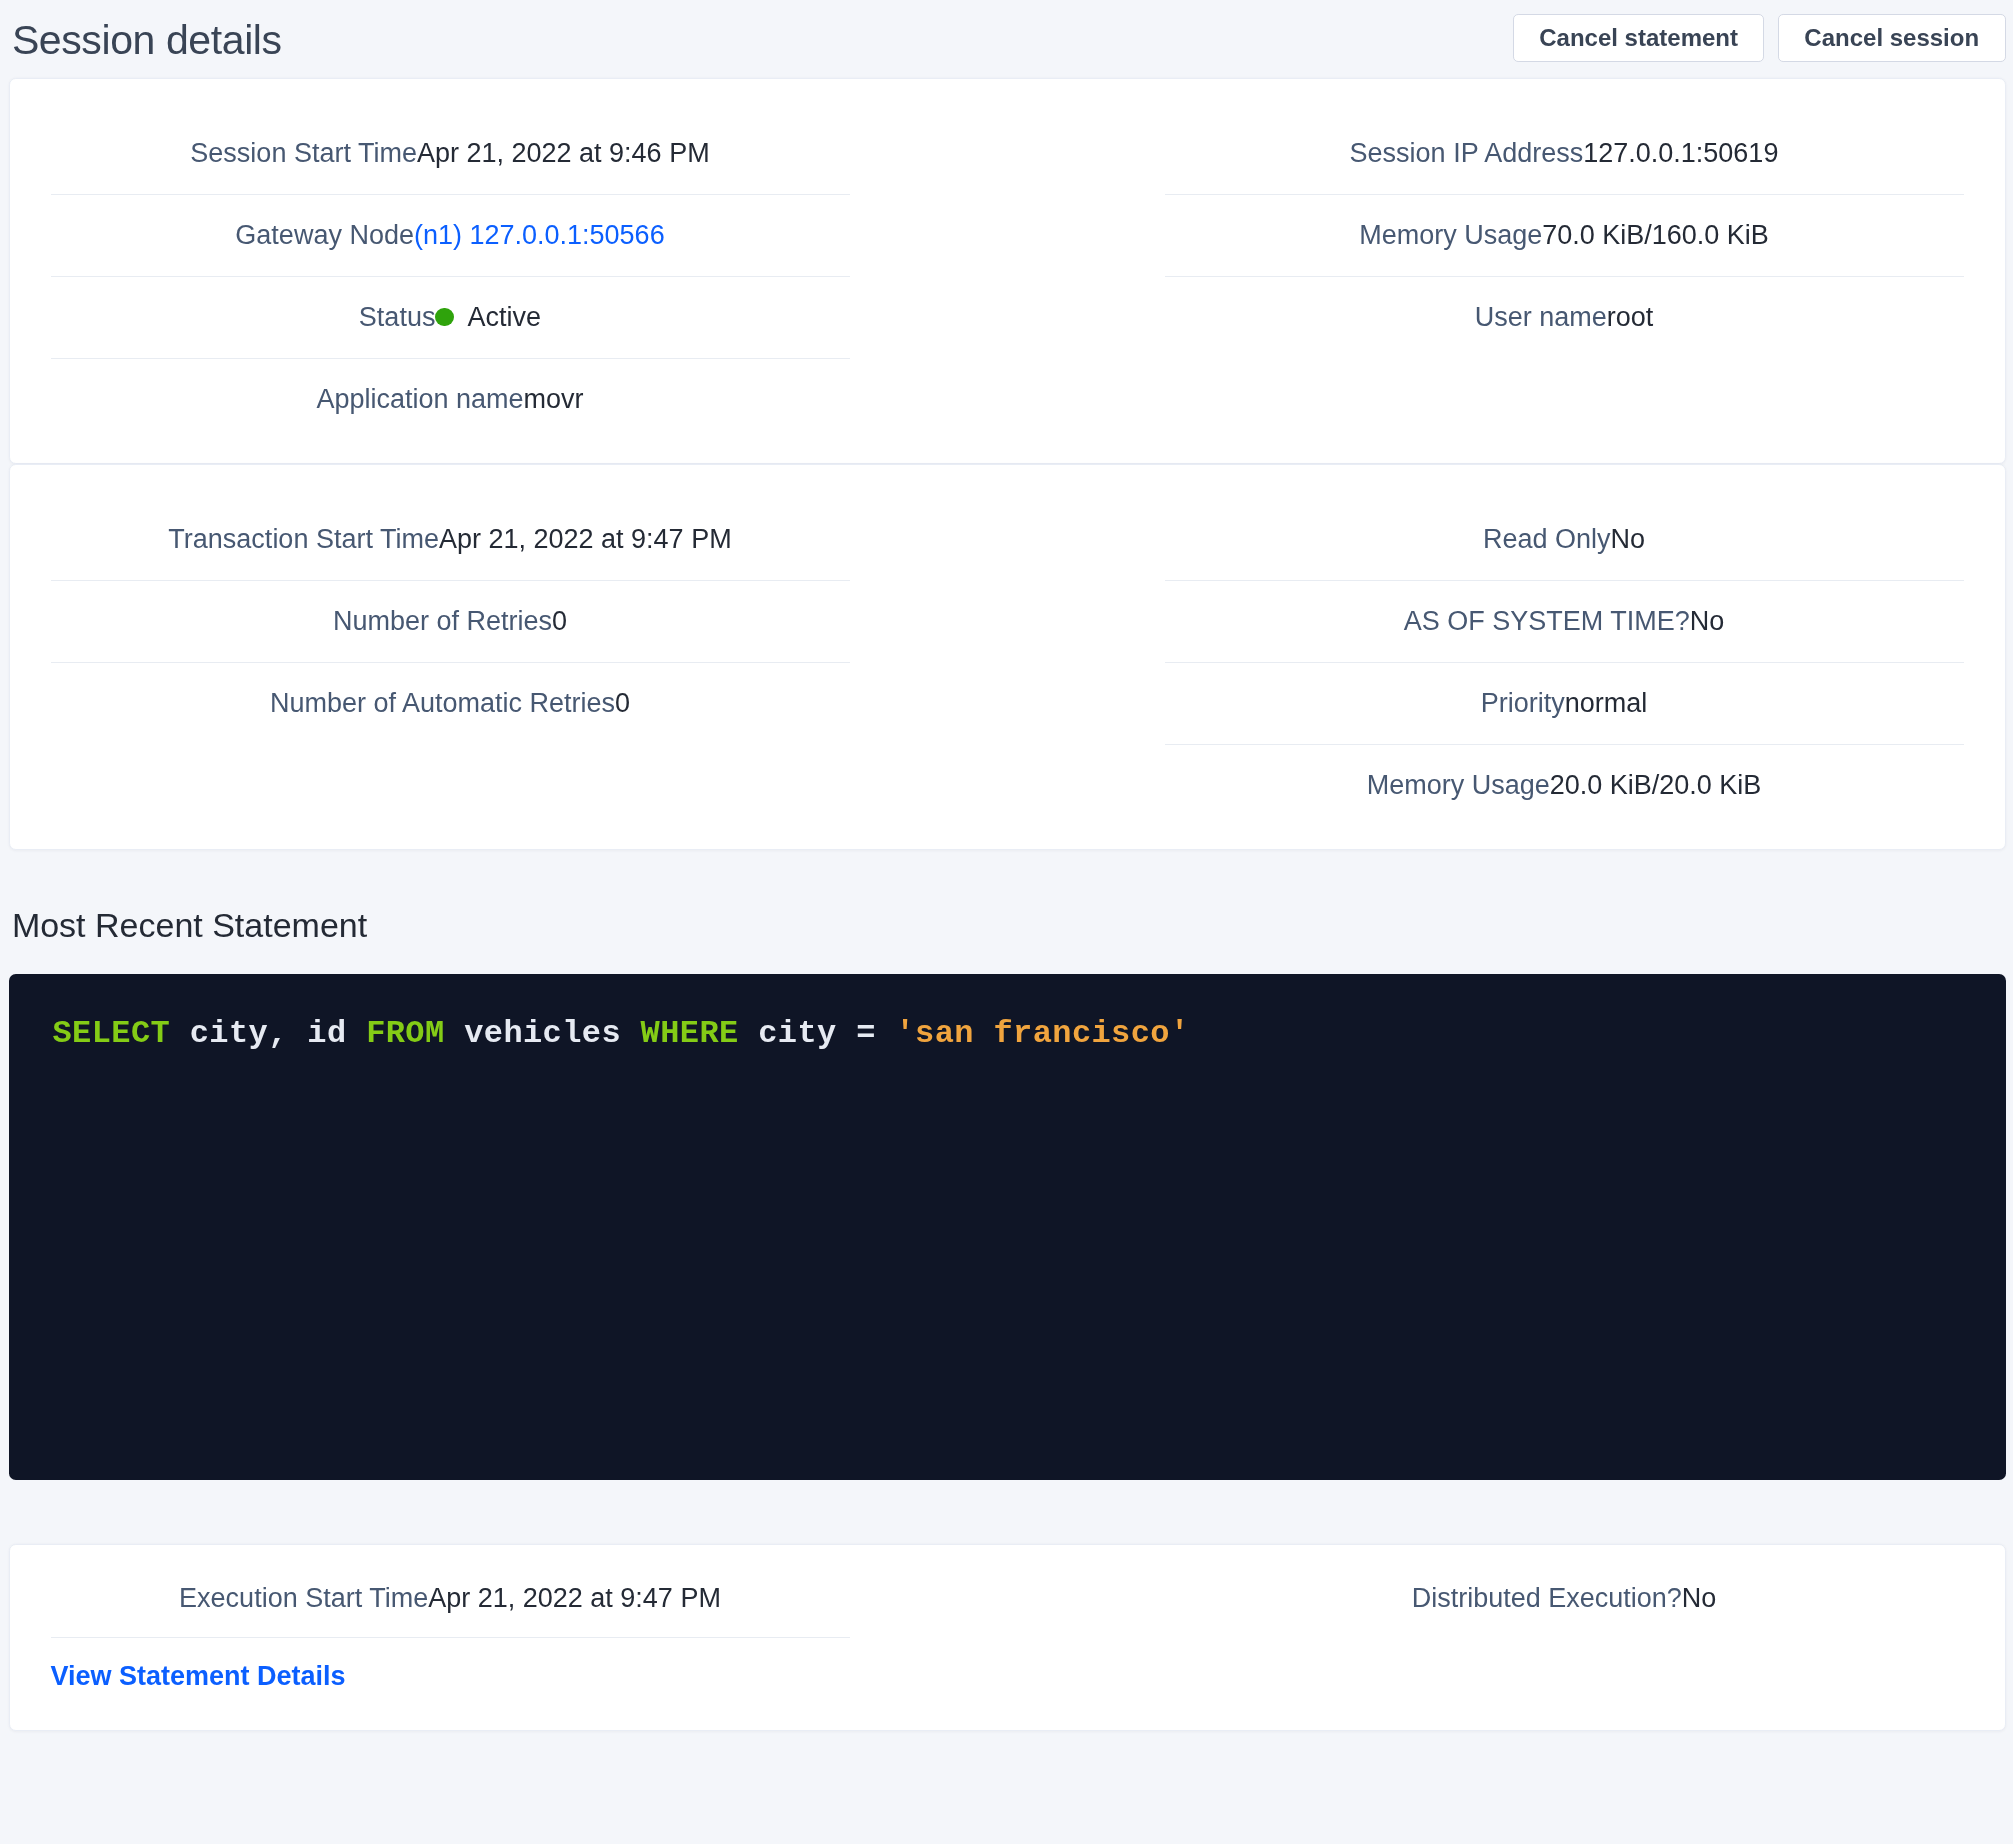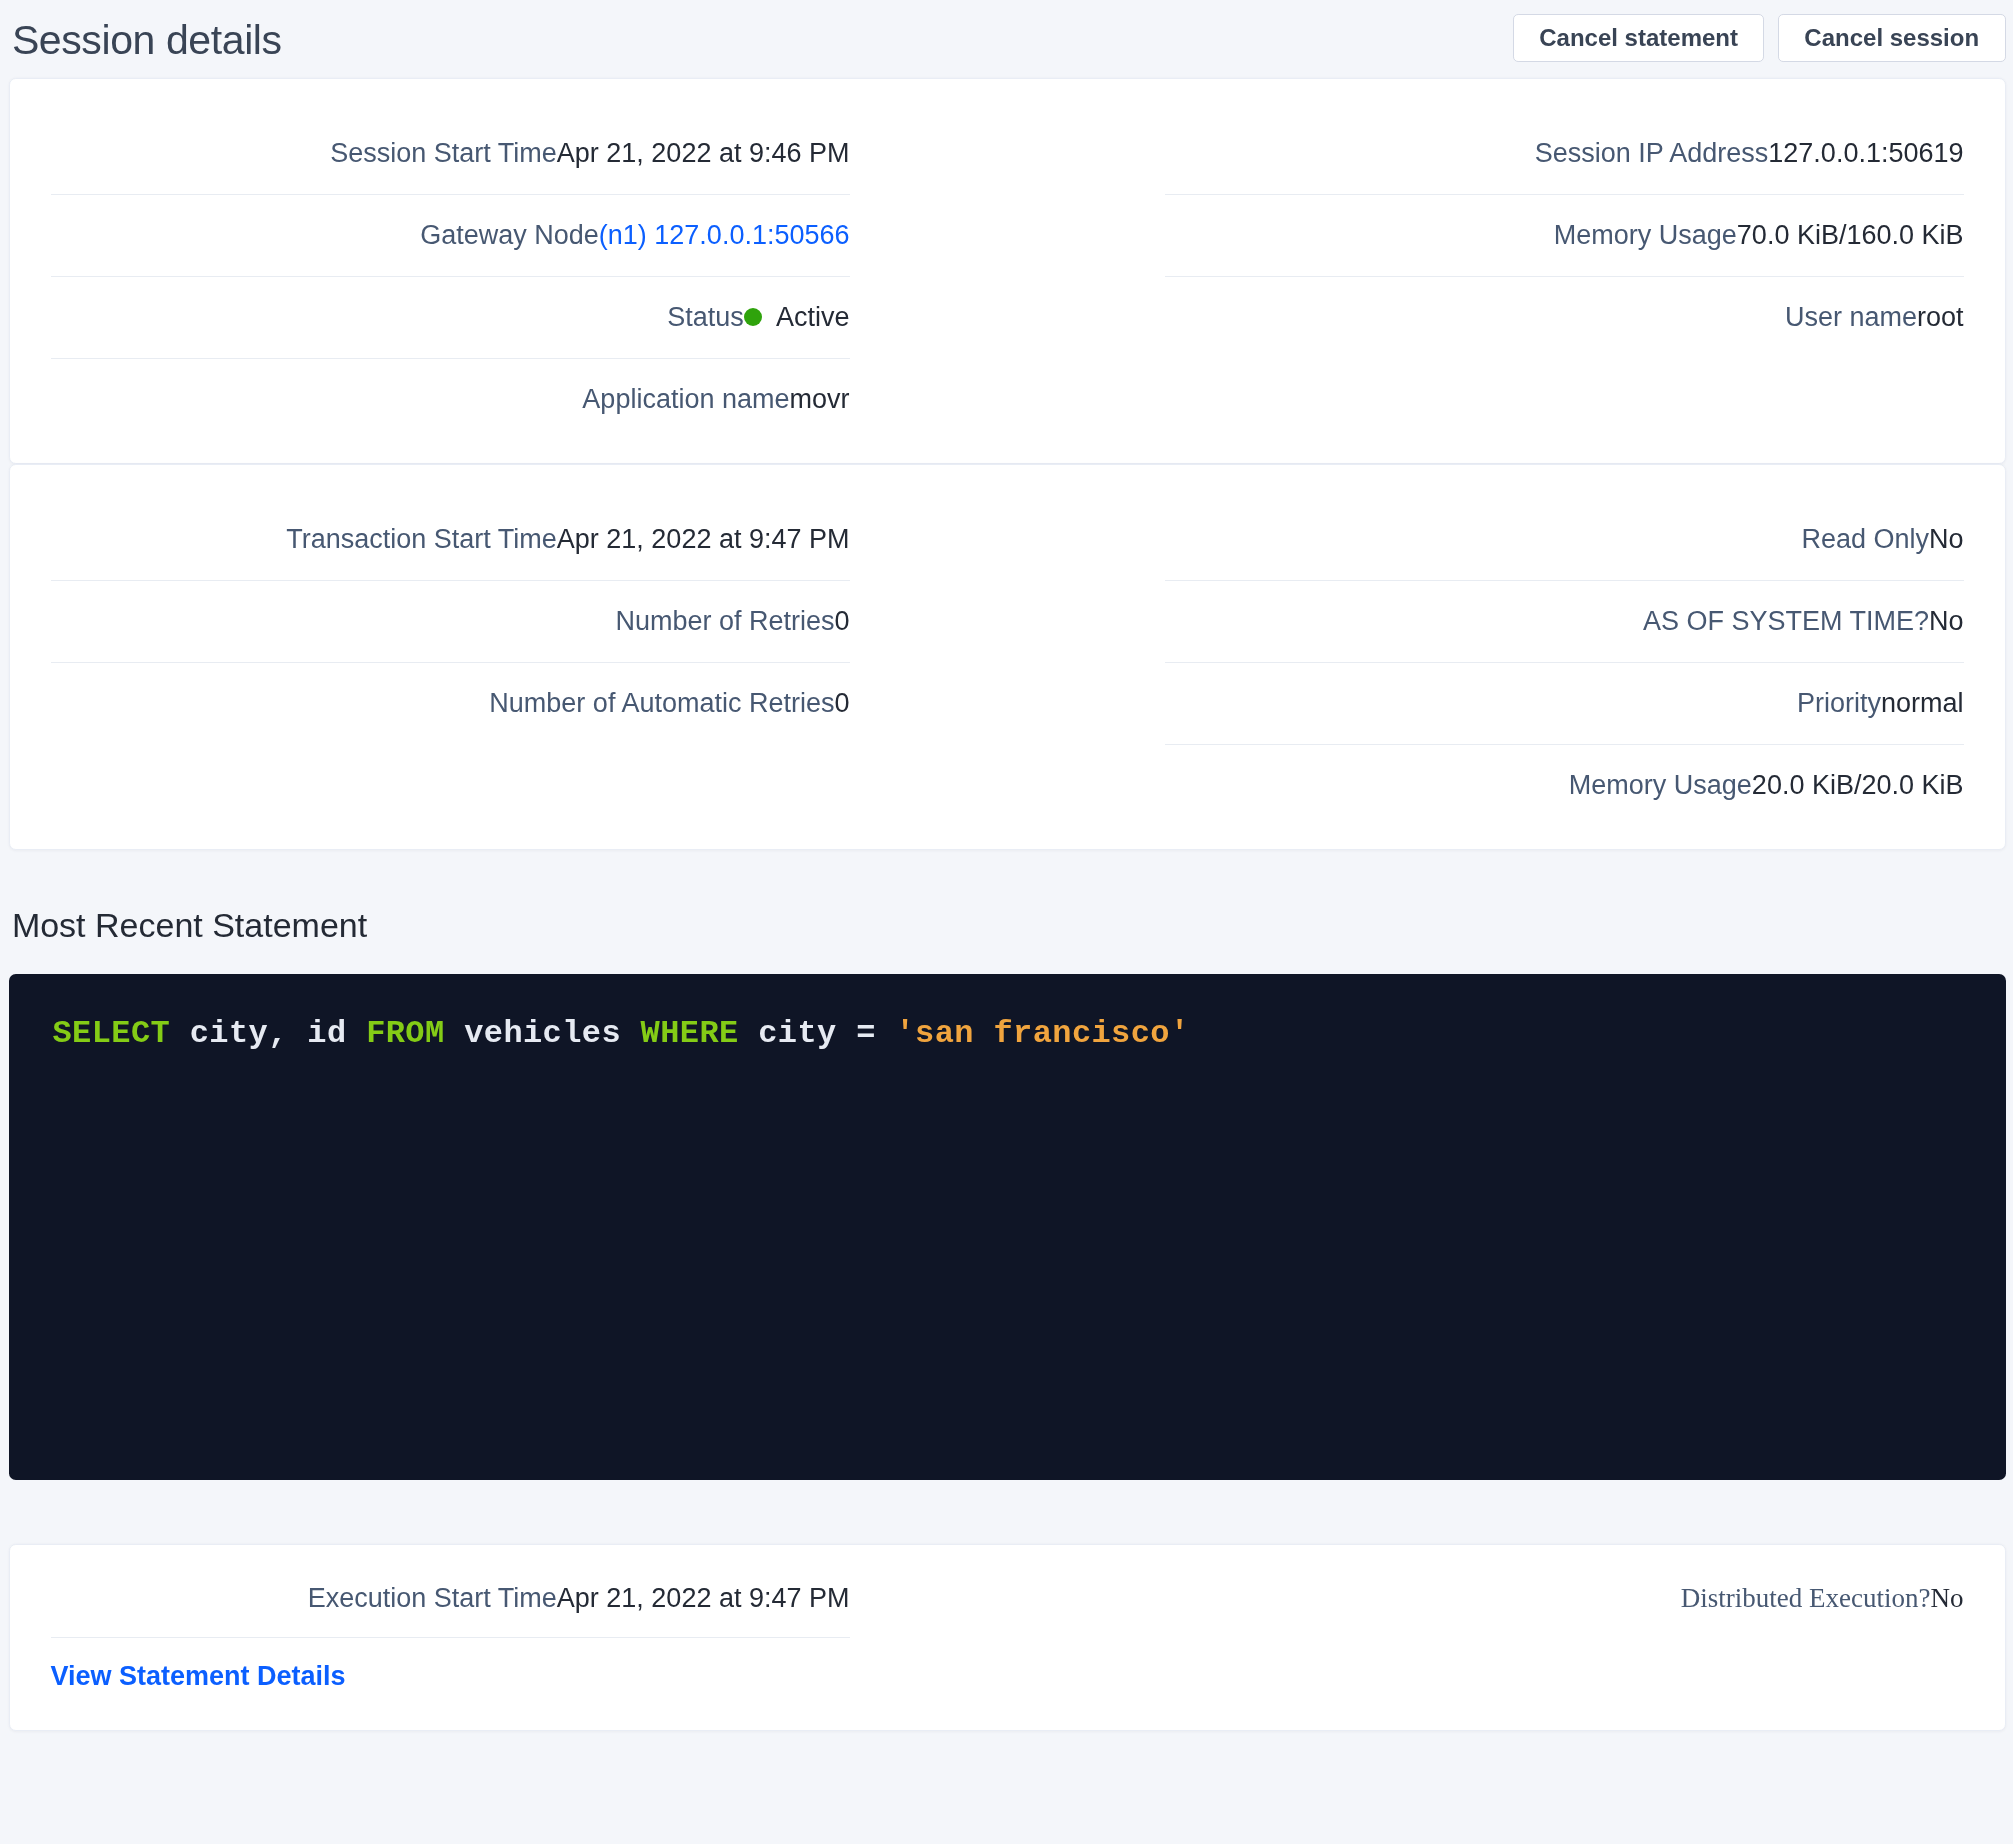--- a/index.html
+++ b/index.html
@@ -50,21 +50,21 @@
     border: 0.8px solid #e9edf5;
     border-radius: 6.8px;
     box-shadow: 0 0.8px 2.5px rgba(57, 68, 85, 0.05);
     padding: 34px 41px 22px;
     display: flex;
     gap: 315px;
   }
   .card-col { flex: 1 1 0; min-width: 0; }
   .detail-row {
     display: flex;
-    justify-content: flex-end;
+    justify-content: center;
     align-items: center;
     height: 82px;
     border-bottom: 0.8px solid #e8ecf2;
     font-size: 27px;
   }
   .card-col .detail-row:last-child { border-bottom: none; }
   .detail-label { color: #475872; }
   .detail-value { color: #242a35; text-align: right; white-space: nowrap; }
   .link {
     color: #0b5fff;
@@ -214,21 +214,21 @@
     <div class="card-col">
       <div class="detail-row">
         <span class="detail-label">Execution Start Time</span>
         <span class="detail-value">Apr 21, 2022 at 9:47 PM</span>
       </div>
       <div class="link-row">
         <a href="#" class="link">View Statement Details</a>
       </div>
     </div>
     <div class="card-col">
-      <div class="detail-row" style="border-bottom:none;font-family:Liberation Serif, serif;">
+      <div class="detail-row" style="border-bottom:none;">
         <span class="detail-label">Distributed Execution?</span>
         <span class="detail-value">No</span>
       </div>
     </div>
   </section>
 
 </div>
 
 
 </body></html>

